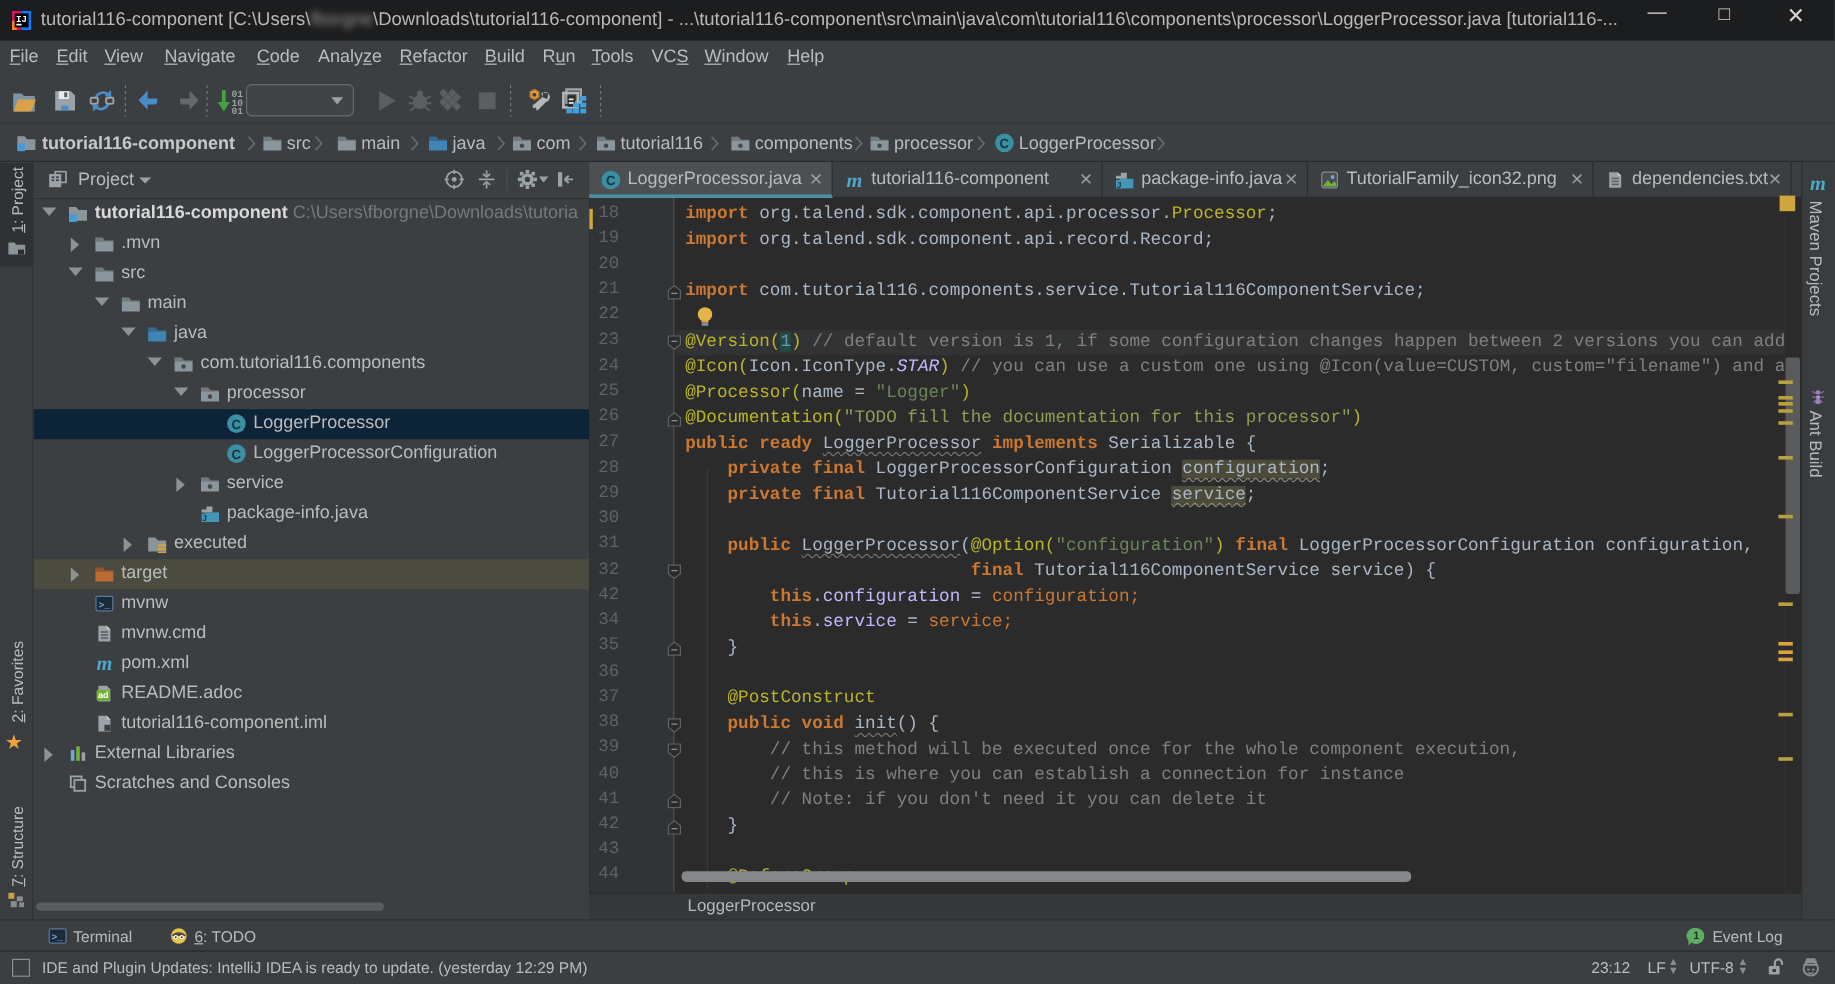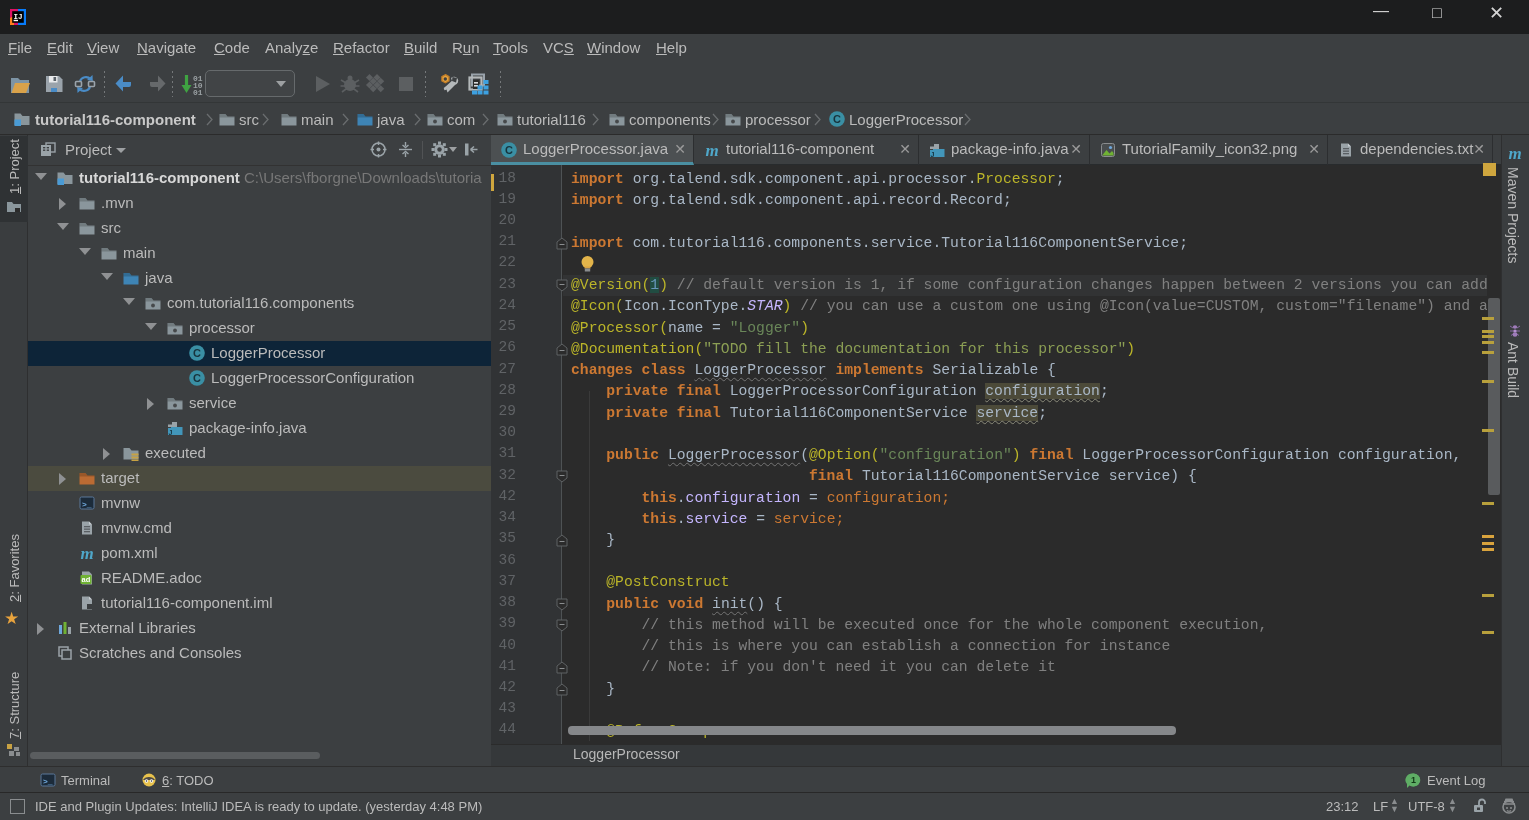--- a/index.html
+++ b/index.html
@@ -68,20 +68,21 @@
 </style></head><body>
 <div class="abs" id="title">
 <div class="abs" style="left:10px;top:9px;width:16px;height:20px"><svg width="16" height="16" viewBox="0 0 16 16">
         <polygon points="0,0 8,0 8,16 0,16" fill="#dd1265"></polygon>
         <polygon points="8,0 16,0 16,16 8,16" fill="#087cfa"></polygon>
         <polygon points="0,9 4,7 4,16 0,16" fill="#fc801d"></polygon>
         <rect x="2.2" y="2.2" width="11.6" height="11.6" fill="#000"></rect>
         <rect x="3.6" y="10.8" width="4.4" height="1.4" fill="#fff"></rect>
         <text x="3.4" y="9.6" font-size="7.5" font-family="Liberation Mono" font-weight="bold" fill="#fff">IJ</text>
       </svg></div>
+<div class="abs txt" style="left:34px">tutorial116-component [C:\Users\<span class="blurname">fborgne</span>\Downloads\tutorial116-component] - ...\tutorial116-component\src\main\java\com\tutorial116\components\processor\LoggerProcessor.java [tutorial116-...</div>
 <div class="abs winbtn" style="left:1373px;top:2px;font-size:16px">—</div>
 <div class="abs winbtn" style="left:1432px;top:4px;font-size:16px">□</div>
 <div class="abs winbtn" style="left:1489px;top:5px;font-size:18px">✕</div>
 </div>
 <div class="abs" id="menubar">
 <span class="mi" style="left:8px"><u>F</u>ile</span>
 <span class="mi" style="left:47px"><u>E</u>dit</span>
 <span class="mi" style="left:87px"><u>V</u>iew</span>
 <span class="mi" style="left:137px"><u>N</u>avigate</span>
 <span class="mi" style="left:214px"><u>C</u>ode</span>
@@ -623,21 +624,21 @@
 <div class="lno" style="top:556.48px">44</div>
 <pre class="code" style="top:4px"><span class="kw">import</span> org.talend.sdk.component.api.processor.<span class="ann">Processor</span>;
 <span class="kw">import</span> org.talend.sdk.component.api.record.Record;
 
 <span class="kw">import</span> com.tutorial116.components.service.Tutorial116ComponentService;
 
 <span class="ann">@Version(</span><span class="num hl1">1</span><span class="ann">)</span> <span class="cm">// default version is 1, if some configuration changes happen between 2 versions you can add a migrationHandler</span>
 <span class="ann">@Icon(</span>Icon.IconType.<span class="fld" style="font-style:italic">STAR</span><span class="ann">)</span> <span class="cm">// you can use a custom one using @Icon(value=CUSTOM, custom="filename") and add it to the resources</span>
 <span class="ann">@Processor(</span>name = <span class="str">"Logger"</span><span class="ann">)</span>
 <span class="ann">@Documentation(</span><span class="todo">"TODO fill the documentation for this processor"</span><span class="ann">)</span>
-<span class="kw">changes class</span> <span class="wavy">LoggerProcessor</span> <span class="kw">implements</span> Serializable {
+<span class="kw">public ready</span> <span class="wavy">LoggerProcessor</span> <span class="kw">implements</span> Serializable {
     <span class="kw">private final</span> LoggerProcessorConfiguration <span class="hl2">configuration</span>;
     <span class="kw">private final</span> Tutorial116ComponentService <span class="hl2">service</span>;
 
     <span class="kw">public</span> <span class="wavy">LoggerProcessor</span>(<span class="ann">@Option(</span><span class="str">"configuration"</span><span class="ann">)</span> <span class="kw">final</span> LoggerProcessorConfiguration configuration,
                            <span class="kw">final</span> Tutorial116ComponentService service) {
         <span class="kw">this</span>.<span class="fld">configuration</span> = <span class="orn">configuration;</span>
         <span class="kw">this</span>.<span class="fld">service</span> = <span class="orn">service;</span>
     }
 
     <span class="ann">@PostConstruct</span>
@@ -757,21 +758,21 @@
 <div class="abs" style="left:162px;top:6px"><u>6</u>: TODO</div>
 <div class="abs" style="left:1405px;top:5px;width:17px;height:17px"><svg width="17" height="17" viewBox="0 0 17 17">
         <path d="M8.5 1.5 a7 6.5 0 1 1 -4 12 l-2.5 2.5 v-4 a7 6.5 0 0 1 6.5 -10.5 Z" fill="#5fad65"></path>
         <circle cx="8.5" cy="8" r="6.5" fill="#5fad65"></circle>
         <text x="8.5" y="10.5" font-size="9" font-family="Liberation Sans" font-weight="bold" text-anchor="middle" fill="#123816">1</text>
       </svg></div>
 <div class="abs" style="left:1427px;top:6px">Event Log</div>
 </div>
 <div class="abs" id="statusbar">
 <div class="abs" style="left:10px;top:6px;width:15px;height:15px;border:1.5px solid #8a8d8f"></div>
-<div class="abs" style="left:35px;top:6px">IDE and Plugin Updates: IntelliJ IDEA is ready to update. (yesterday 4:48 PM)</div>
+<div class="abs" style="left:35px;top:6px">IDE and Plugin Updates: IntelliJ IDEA is ready to update. (yesterday 12:29 PM)</div>
 <div class="abs" style="left:1326px;top:6px">23:12</div>
 <div class="abs" style="left:1373px;top:6px">LF</div>
 <div class="abs" style="left:1390px;top:4px;font-size:9px;color:#8a8d8f;line-height:8px">▲<br>▼</div>
 <div class="abs" style="left:1408px;top:6px">UTF-8</div>
 <div class="abs" style="left:1448px;top:4px;font-size:9px;color:#8a8d8f;line-height:8px">▲<br>▼</div>
 <div class="abs" style="left:1471px;top:5px;width:16px;height:16px"><svg width="16" height="16" viewBox="0 0 16 16">
         <rect x="3" y="7" width="9" height="7" rx="1" fill="#9aa3a8"></rect>
         <path d="M8 7 V4.5 a3 3 0 0 1 6 0 V6" stroke="#9aa3a8" stroke-width="1.8" fill="none"></path>
         <rect x="6" y="9.5" width="3" height="2.5" fill="#3c3f41"></rect>
       </svg></div>

